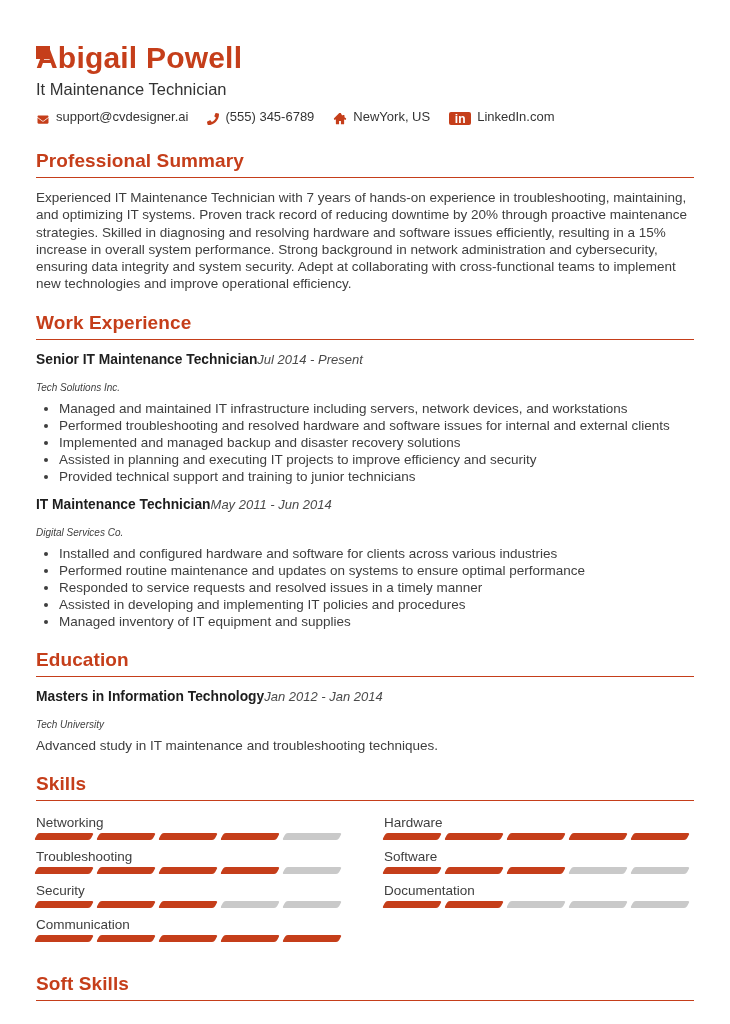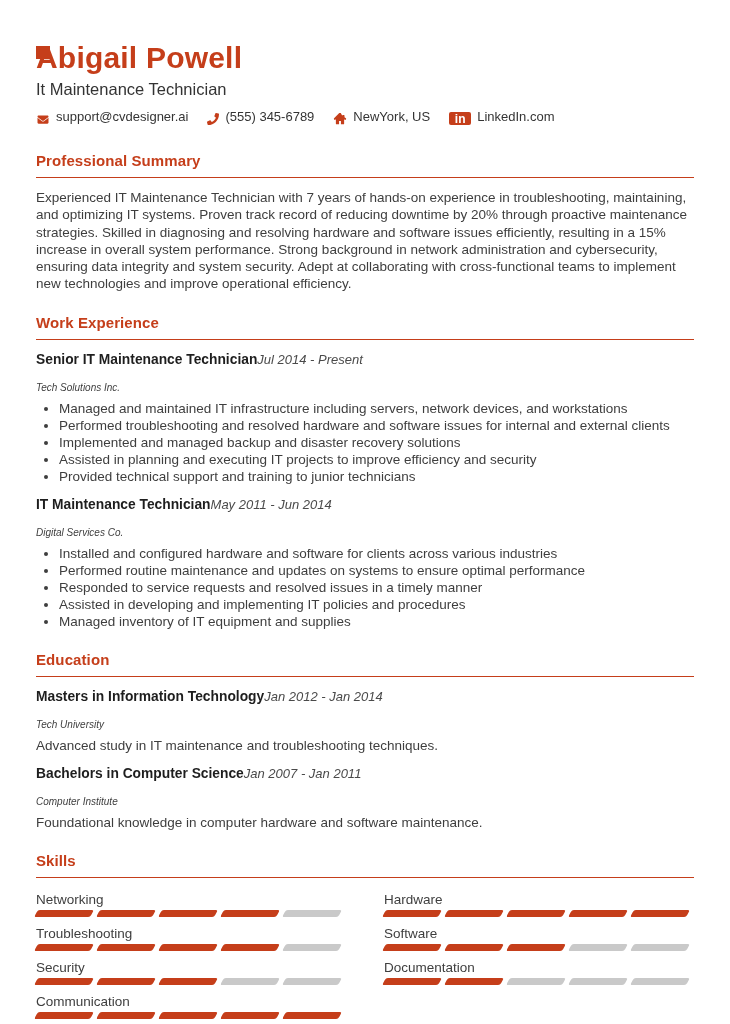--- a/index.html
+++ b/index.html
@@ -21,21 +21,21 @@
   .name{margin:41px 0 0;font-size:30px;line-height:34px;font-weight:700;color:var(--accent);letter-spacing:.2px;}
   .job-title{margin-top:5px;font-size:16.5px;line-height:19px;color:#333333;}
   .contact-row{margin-top:10px;display:flex;align-items:center;gap:19px;font-size:13px;line-height:16px;color:#343434;}
   .contact-item{display:flex;align-items:flex-end;gap:6px;}
   .icon{display:flex;align-items:center;}
   .icon svg{display:block;}
   .linkedin-badge{width:22px;height:13px;background:var(--accent);color:#fff;border-radius:2px;
     font-size:12px;font-weight:700;display:flex;align-items:center;justify-content:center;line-height:1;}
   .section{margin-top:20px;}
   .section.summary{margin-top:26px;}
-  .section-heading{font-size:15px;line-height:20px;font-weight:700;color:var(--accent);
+  .section-heading{font-size:19px;line-height:20px;font-weight:700;color:var(--accent);
     padding-bottom:6px;border-bottom:1px solid var(--accent);letter-spacing:.1px;}
   .summary-text{margin-top:11px;font-size:13.5px;line-height:17.3px;color:var(--text-body);}
   .entry + .entry{margin-top:9px;}
   .entry-head{display:flex;justify-content:flex-start;align-items:baseline;margin-top:12px;}
   .entry-title{font-size:13.8px;line-height:16px;font-weight:700;color:var(--text-dark);}
   .entry-date{font-size:13px;line-height:16px;font-style:italic;color:var(--text-date);white-space:nowrap;}
   .entry-sub{margin-top:12px;font-size:10px;line-height:16px;color:var(--text-body);font-style:italic;}
   .bullets{margin:4px 0 0;padding-left:23px;}
   .bullets li{font-size:13.5px;line-height:17px;color:var(--text-body);}
   .edu-desc{margin-top:5px;font-size:13.5px;line-height:16px;color:var(--text-body);}
@@ -132,28 +132,20 @@
 
     <div class="entry">
       <div class="entry-head">
         <span class="entry-title">Masters in Information Technology</span>
         <span class="entry-date">Jan 2012 - Jan 2014</span>
       </div>
       <div class="entry-sub">Tech University</div>
       <div class="edu-desc">Advanced study in IT maintenance and troubleshooting techniques.</div>
     </div>
 
-    <div class="entry">
-      <div class="entry-head">
-        <span class="entry-title">Bachelors in Computer Science</span>
-        <span class="entry-date">Jan 2007 - Jan 2011</span>
-      </div>
-      <div class="entry-sub">Computer Institute</div>
-      <div class="edu-desc">Foundational knowledge in computer hardware and software maintenance.</div>
-    </div>
   </div>
 
   <div class="section">
     <div class="section-heading">Skills</div>
     <div class="skills-grid">
       <div class="skills-col">
         <div class="skill">
           <div class="skill-label">Networking</div>
           <div class="skill-bar">
               <div class="seg filled"></div>

